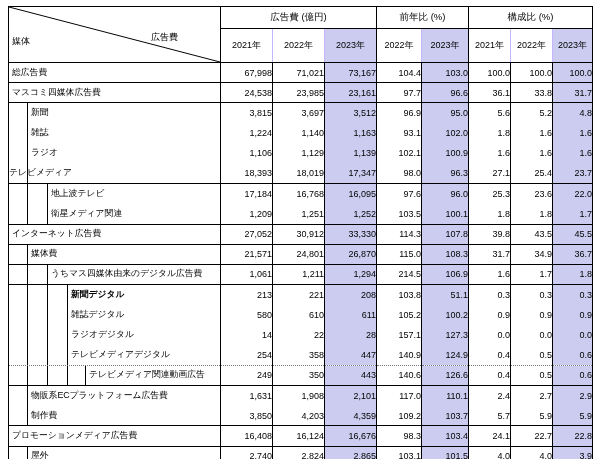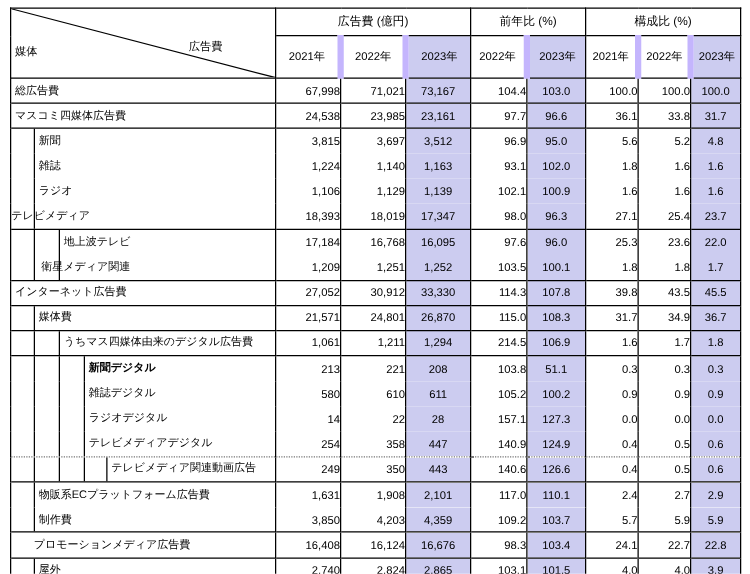--- a/index.html
+++ b/index.html
@@ -63,21 +63,21 @@
     border-bottom: 1px solid #000;
     border-left: 1.6px solid #000;
     border-right: 1.6px solid #000;
   }
   .yr {
     text-align: center;
     height: 34px;
     font-size: 9px;
     border-bottom: 1.6px solid #000;
     border-left: 1px solid #000;
-    border-right: 5px solid #c4b5fd;
+    border-right: 1px solid #c4b5fd;
   }
   .yr.grpstart { border-left: 1.6px solid #000; }
   .yr.grpend   { border-right: 1.6px solid #000; }
   .hl { background: #ccccf0; }
   .yr.hl { border-left: 1.6px solid #000; border-right: 1.6px solid #000; }
 
   
   tr.r { height: 20.2px; }
   td.lbl {
     border-left: 1.6px solid #000;
@@ -89,21 +89,21 @@
   td.num {
     text-align: right;
     padding-right: 4px;
     border-left: 1px solid #000;
     border-right: 1px solid #000;
     font-size: 9px;
     font-variant-numeric: tabular-nums;
   }
   td.num.grpstart { border-left: 1.6px solid #000; }
   td.num.grpend   { border-right: 1.6px solid #000; }
-  td.num.hl { background: #ccccf0; border-left: 1.6px solid #000; border-right: 1.6px solid #000; text-align: center; }
+  td.num.hl { background: #ccccf0; border-left: 1.6px solid #000; border-right: 1.6px solid #000; }
 
   
   .lbl .guides {
     position: absolute;
     top: 0; bottom: 0; left: 0;
     pointer-events: none;
   }
   .lbl .guides i {
     position: absolute;
     top: -1px; bottom: -1px;
@@ -244,21 +244,21 @@
           <td class="num grpstart">97.6</td>
           <td class="num hl grpend">96.0</td>
           <td class="num grpstart">25.3</td>
           <td class="num">23.6</td>
           <td class="num hl grpend">22.0</td>
         </tr>
         <tr class="r none">
           <td class="lbl"><span class="guides">
               <i style="left: 18px;"></i>
               <i style="left: 38px;"></i>
-            </span><span class="txt" style="margin-left: 24px;">衛星メディア関連</span></td>
+            </span><span class="txt" style="margin-left: 42px;">衛星メディア関連</span></td>
           <td class="num grpstart">1,209</td>
           <td class="num">1,251</td>
           <td class="num hl grpend">1,252</td>
           <td class="num grpstart">103.5</td>
           <td class="num hl grpend">100.1</td>
           <td class="num grpstart">1.8</td>
           <td class="num">1.8</td>
           <td class="num hl grpend">1.7</td>
         </tr>
         <tr class="r thick">
@@ -395,21 +395,21 @@
           <td class="num grpstart">3,850</td>
           <td class="num">4,203</td>
           <td class="num hl grpend">4,359</td>
           <td class="num grpstart">109.2</td>
           <td class="num hl grpend">103.7</td>
           <td class="num grpstart">5.7</td>
           <td class="num">5.9</td>
           <td class="num hl grpend">5.9</td>
         </tr>
         <tr class="r thick">
-          <td class="lbl"><span class="guides"></span><span class="txt" style="margin-left: 18px;">プロモーションメディア広告費</span></td>
+          <td class="lbl"><span class="guides"></span><span class="txt" style="margin-left: 3px;">プロモーションメディア広告費</span></td>
           <td class="num grpstart">16,408</td>
           <td class="num">16,124</td>
           <td class="num hl grpend">16,676</td>
           <td class="num grpstart">98.3</td>
           <td class="num hl grpend">103.4</td>
           <td class="num grpstart">24.1</td>
           <td class="num">22.7</td>
           <td class="num hl grpend">22.8</td>
         </tr>
         <tr class="r thin">

